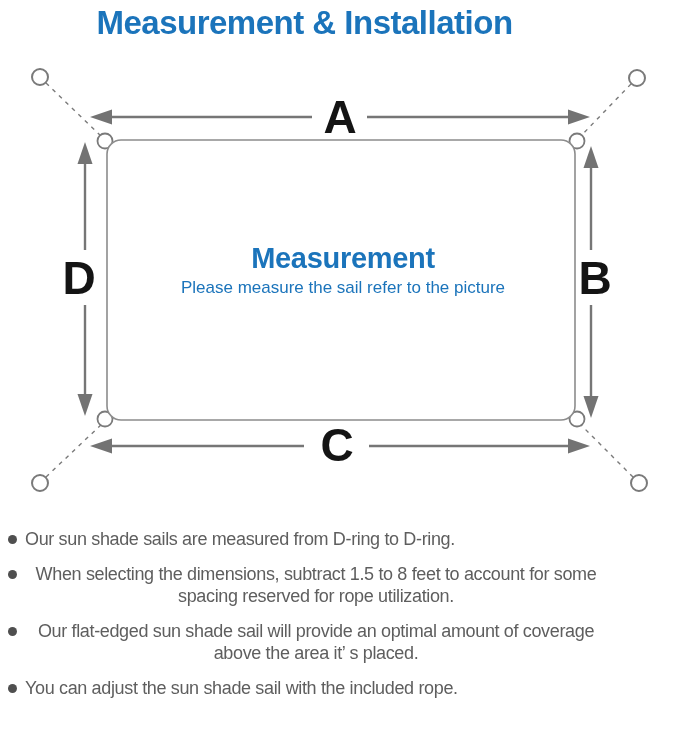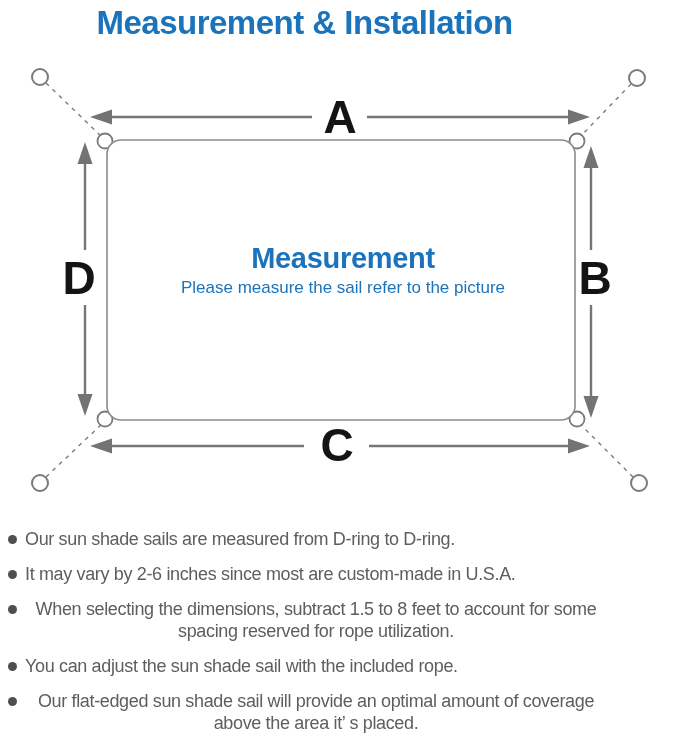--- a/index.html
+++ b/index.html
@@ -151,29 +151,25 @@
     </g>
   </svg>
 
   <ul class="notes-list">
     <li class="note-item">
       <span class="bullet-dot"></span>
       <span>Our sun shade sails are measured from D-ring to D-ring.</span>
     </li>
     <li class="note-item">
       <span class="bullet-dot"></span>
-      <span>It may vary by 2-6 inches since most are custom-made in U.S.A.</span>
-    </li>
-    <li class="note-item">
-      <span class="bullet-dot"></span>
       <span>When selecting the dimensions, subtract 1.5 to 8 feet to account for some spacing reserved for rope utilization.</span>
     </li>
     <li class="note-item">
       <span class="bullet-dot"></span>
-      <span>You can adjust the sun shade sail with the included rope.</span>
+      <span>Our flat-edged sun shade sail will provide an optimal amount of coverage above the area it’ s placed.</span>
     </li>
     <li class="note-item">
       <span class="bullet-dot"></span>
-      <span>Our flat-edged sun shade sail will provide an optimal amount of coverage above the area it’ s placed.</span>
+      <span>You can adjust the sun shade sail with the included rope.</span>
     </li>
   </ul>
 
 </div>
 
 </body></html>

